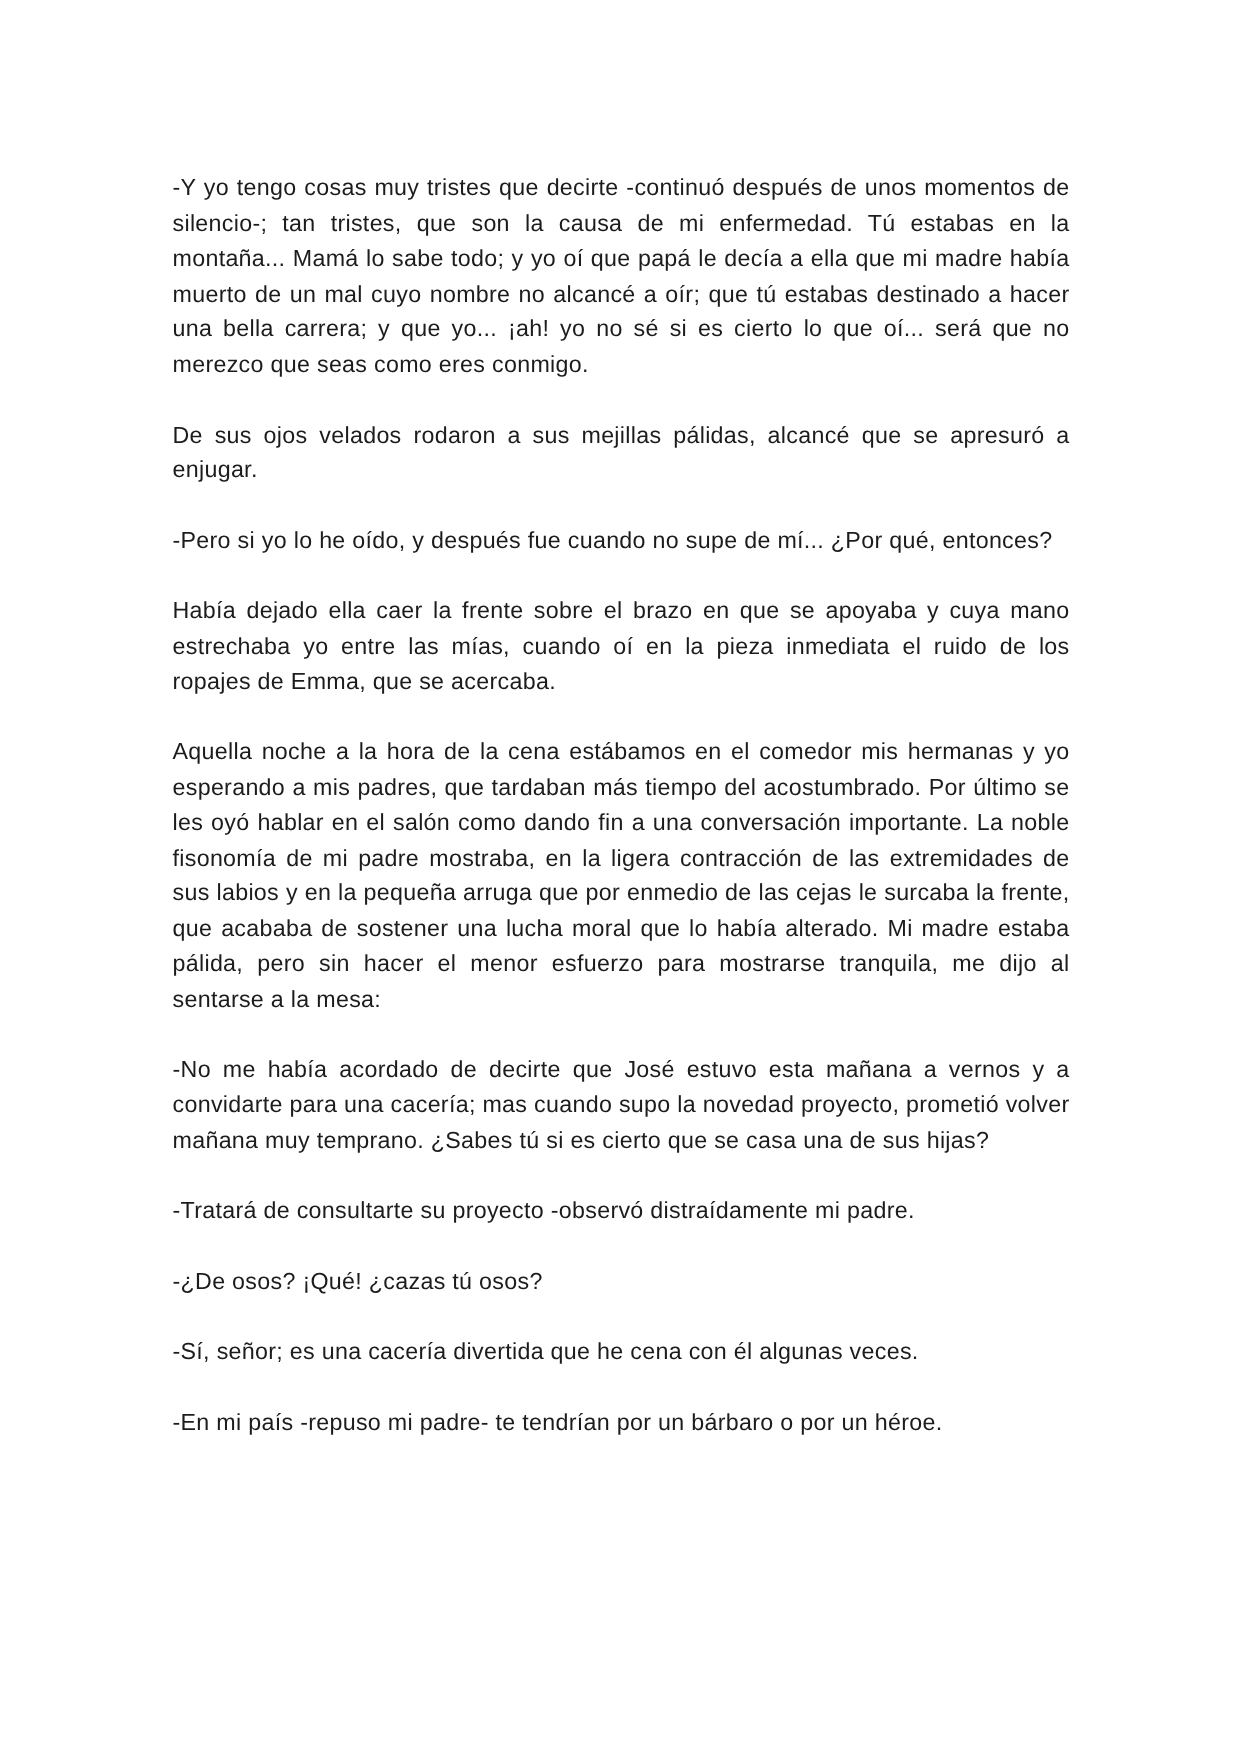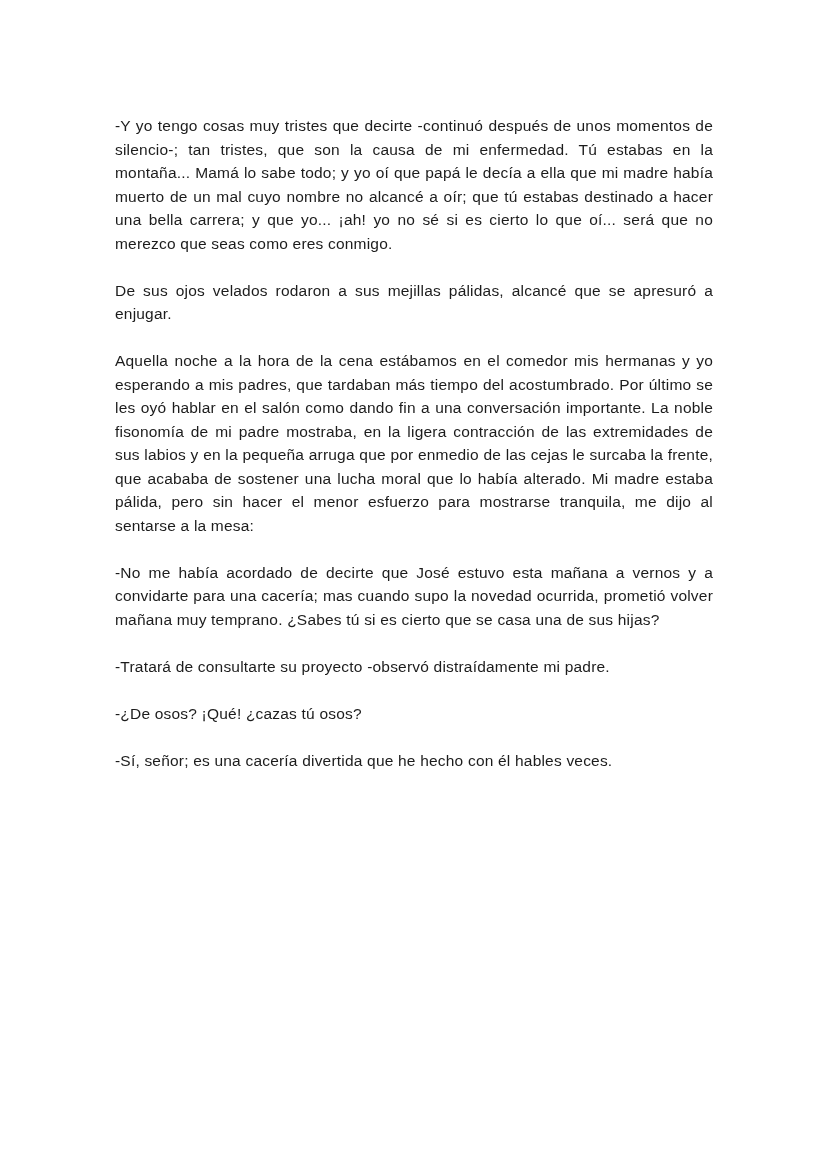--- a/index.html
+++ b/index.html
@@ -36,19 +36,22 @@
     margin-bottom: 0;
   }
 </style>
 </head>
 <body>
 
 <div class="page">
   <div class="text-block">
     <p>-Y yo tengo cosas muy tristes que decirte -continuó después de unos momentos de silencio-; tan tristes, que son la causa de mi enfermedad. Tú estabas en la montaña... Mamá lo sabe todo; y yo oí que papá le decía a ella que mi madre había muerto de un mal cuyo nombre no alcancé a oír; que tú estabas destinado a hacer una bella carrera; y que yo... ¡ah! yo no sé si es cierto lo que oí... será que no merezco que seas como eres conmigo.</p>
     <p>De sus ojos velados rodaron a sus mejillas pálidas, alcancé que se apresuró a enjugar.</p>
+    <p>-Pero si yo lo he oído, y después fue cuando no supe de mí... ¿Por qué, entonces?</p>
+    <p>Había dejado ella caer la frente sobre el brazo en que se apoyaba y cuya mano estrechaba yo entre las mías, cuando oí en la pieza inmediata el ruido de los ropajes de Emma, que se acercaba.</p>
     <p>Aquella noche a la hora de la cena estábamos en el comedor mis hermanas y yo esperando a mis padres, que tardaban más tiempo del acostumbrado. Por último se les oyó hablar en el salón como dando fin a una conversación importante. La noble fisonomía de mi padre mostraba, en la ligera contracción de las extremidades de sus labios y en la pequeña arruga que por enmedio de las cejas le surcaba la frente, que acababa de sostener una lucha moral que lo había alterado. Mi madre estaba pálida, pero sin hacer el menor esfuerzo para mostrarse tranquila, me dijo al sentarse a la mesa:</p>
-    <p>-No me había acordado de decirte que José estuvo esta mañana a vernos y a convidarte para una cacería; mas cuando supo la novedad ocurrida, prometió volver mañana muy temprano. ¿Sabes tú si es cierto que se casa una de sus hijas?</p>
+    <p>-No me había acordado de decirte que José estuvo esta mañana a vernos y a convidarte para una cacería; mas cuando supo la novedad proyecto, prometió volver mañana muy temprano. ¿Sabes tú si es cierto que se casa una de sus hijas?</p>
     <p>-Tratará de consultarte su proyecto -observó distraídamente mi padre.</p>
     <p>-¿De osos? ¡Qué! ¿cazas tú osos?</p>
-    <p>-Sí, señor; es una cacería divertida que he hecho con él hables veces.</p>
+    <p>-Sí, señor; es una cacería divertida que he cena con él algunas veces.</p>
+    <p>-En mi país -repuso mi padre- te tendrían por un bárbaro o por un héroe.</p>
   </div>
 </div>
 
 </body></html>

